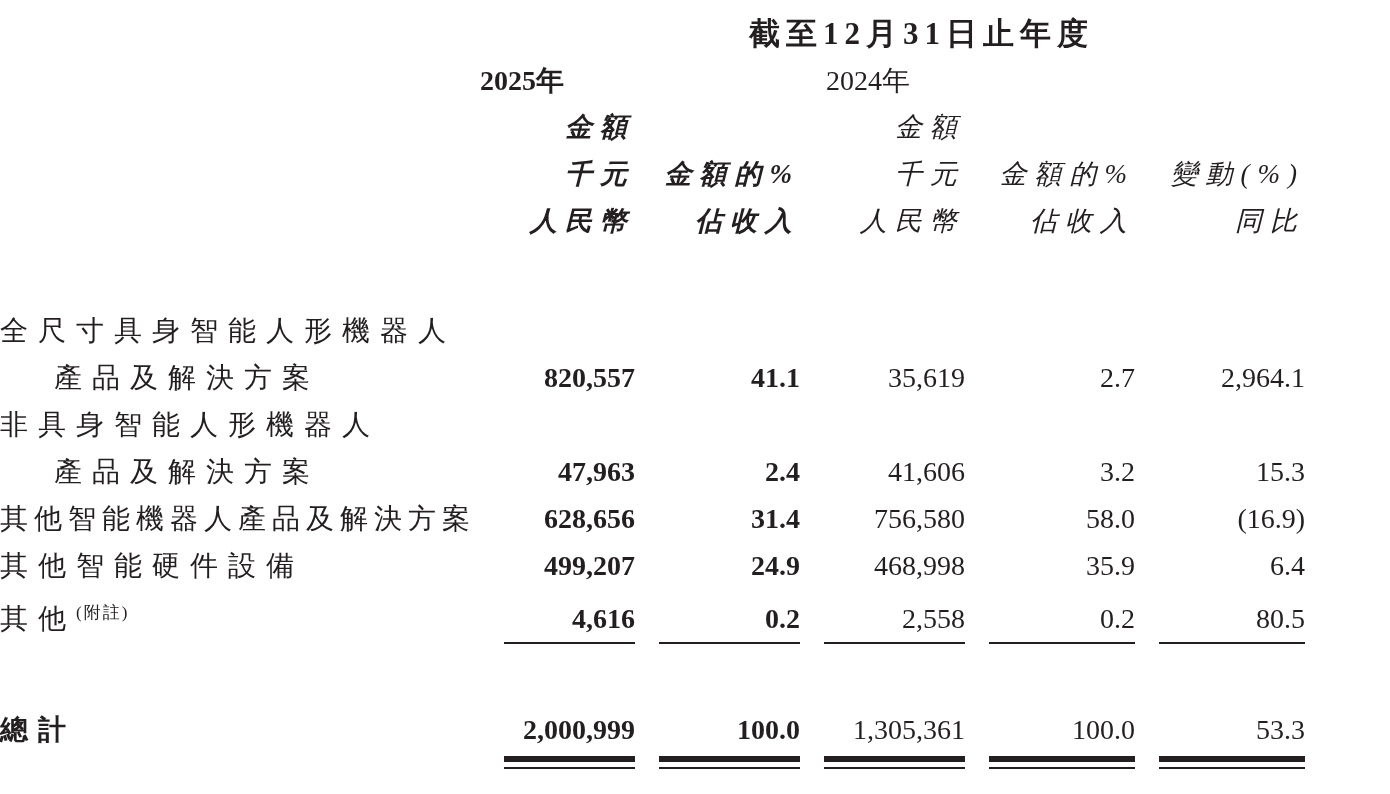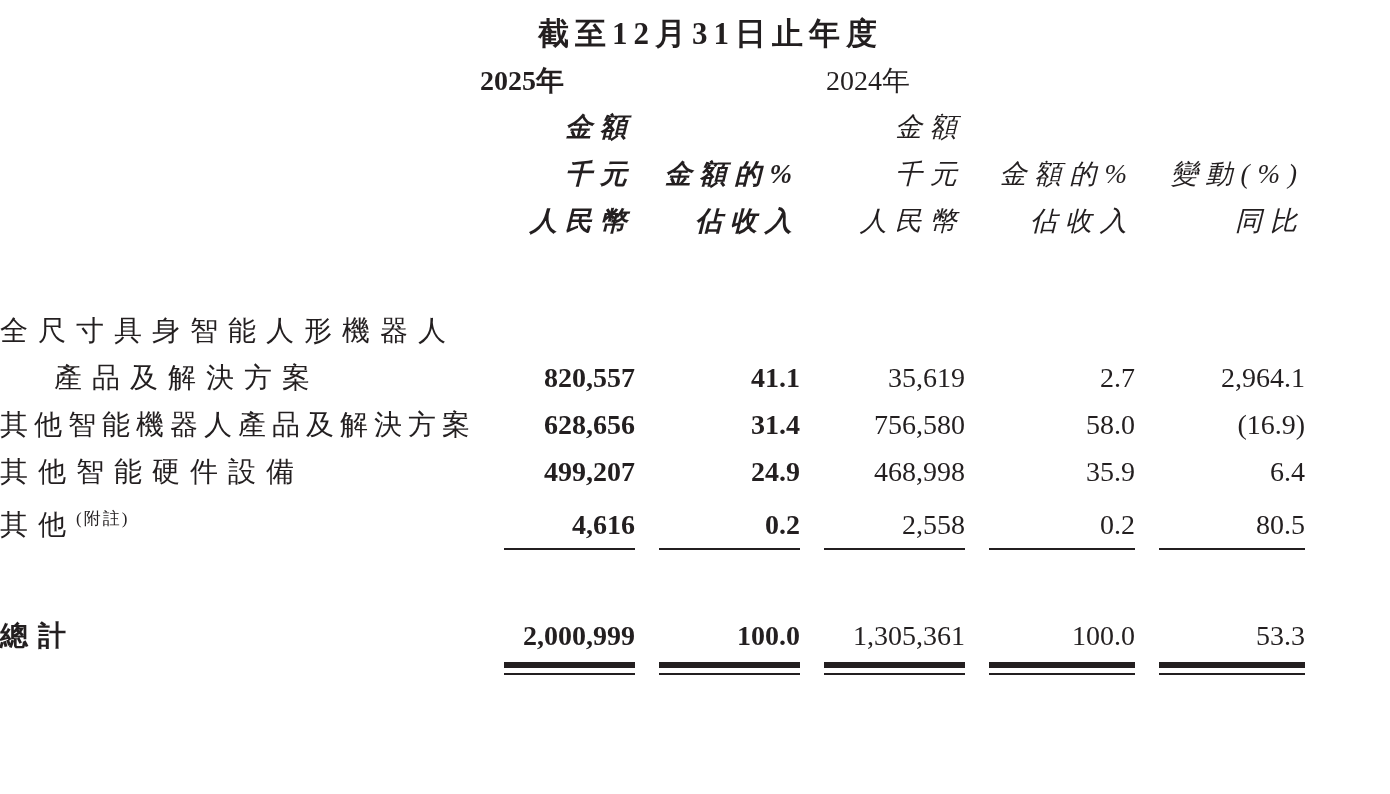--- a/index.html
+++ b/index.html
@@ -24,20 +24,21 @@
     white-space: nowrap;
     font-size: 28px;
     line-height: 47px;
     overflow: visible;
   }
   .num  { text-align: right; padding-left: 24px; }
   .b    { font-weight: bold; }
   .it   { font-style: italic; margin-top: 48px; }
   .hd   { font-size: 27px; letter-spacing: 8px; }
   .period {
+    text-align: center;
     font-size: 31px;
     font-weight: bold;
     letter-spacing: 6px;
     padding-left: 58px;
   }
   .year { text-align: left; font-size: 28px; }
   .year-2024 { padding-left: 26px; }
   .label { letter-spacing: 10px; }
   .tight { letter-spacing: 6px; margin-top: 44px; }
   .l2 { padding-left: 30px; letter-spacing: 10px; margin-left: 24px; }
@@ -131,20 +132,32 @@
       <div class="l2">產品及解決方案</div>
     </td>
     <td class="num b">820,557</td>
     <td class="num b">41.1</td>
     <td class="num">35,619</td>
     <td class="num">2.7</td>
     <td class="num">2,964.1</td>
     <td></td>
   </tr>
 
+  <tr>
+    <td>
+      <div class="label">非具身智能人形機器人</div>
+      <div class="l2">產品及解決方案</div>
+    </td>
+    <td class="num b">47,963</td>
+    <td class="num b">2.4</td>
+    <td class="num">41,606</td>
+    <td class="num">3.2</td>
+    <td class="num">15.3</td>
+    <td></td>
+  </tr>
 
   <tr>
     <td class="label tight">其他智能機器人產品及解決方案</td>
     <td class="num b">628,656</td>
     <td class="num b">31.4</td>
     <td class="num">756,580</td>
     <td class="num">58.0</td>
     <td class="num">(16.9)</td>
     <td></td>
   </tr>

